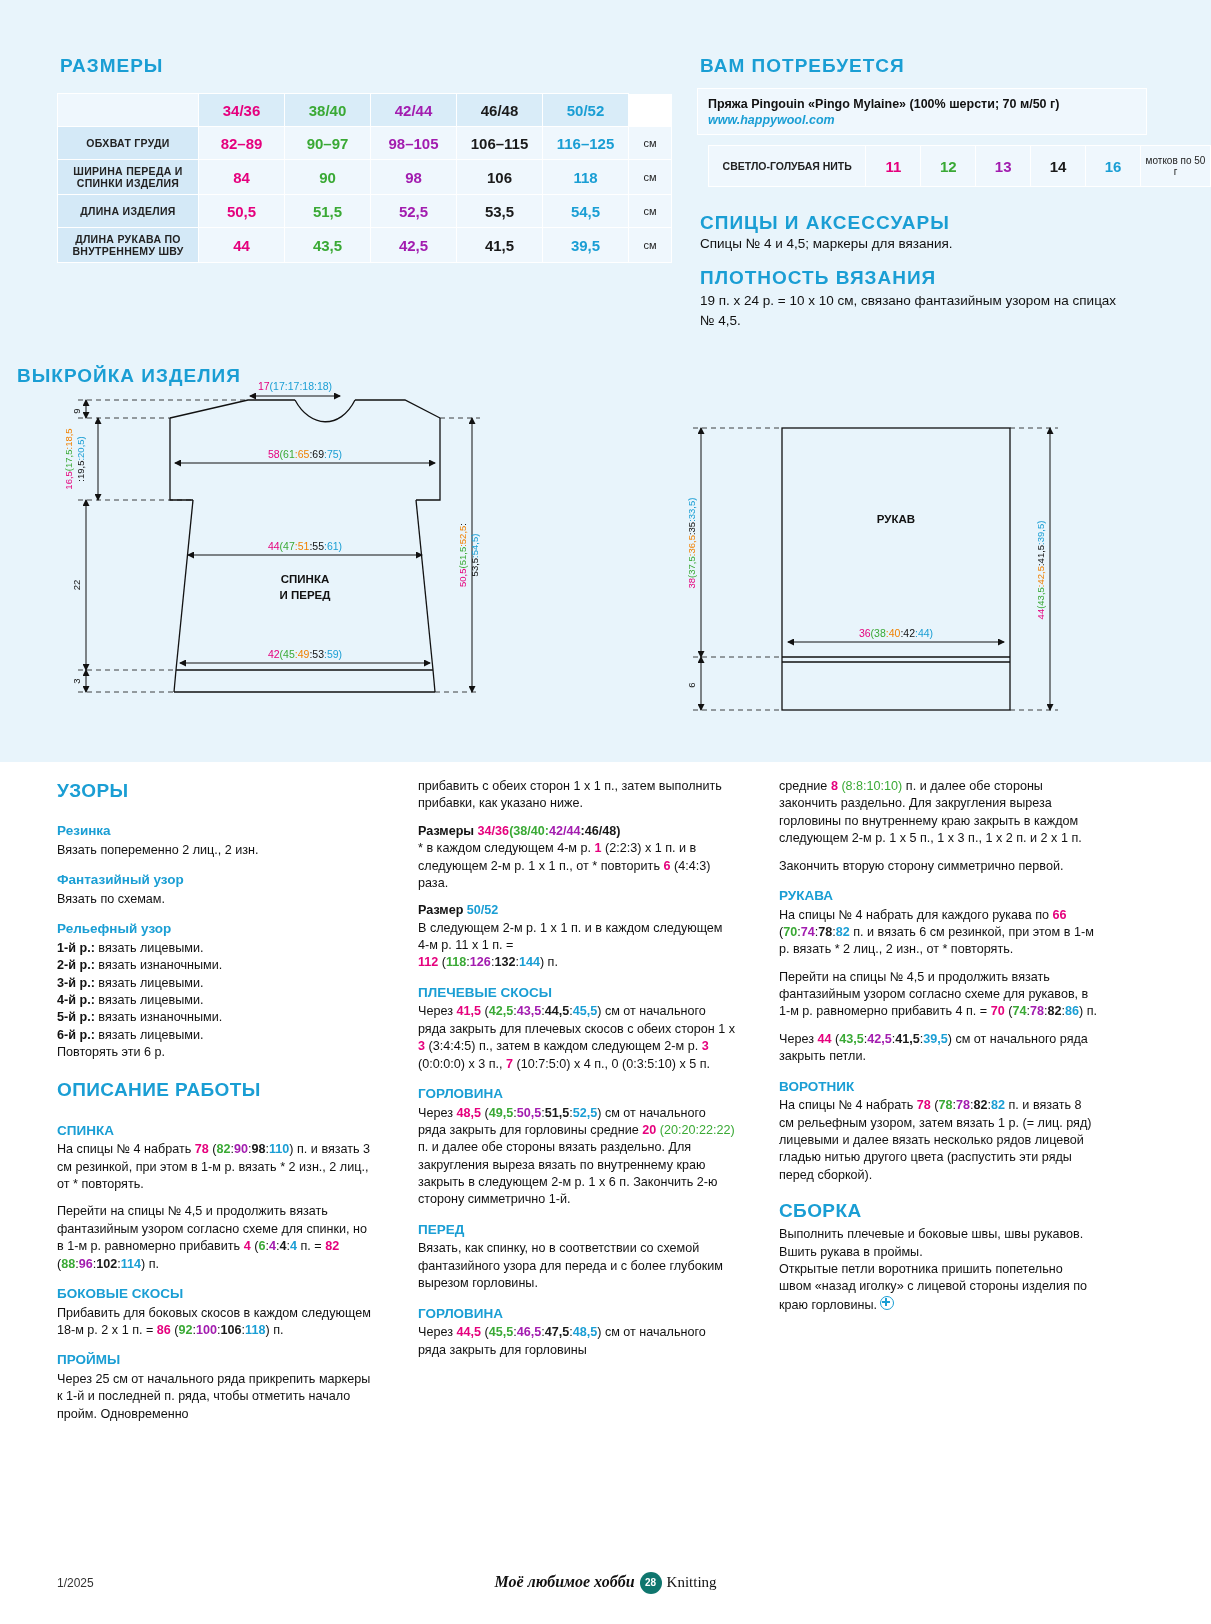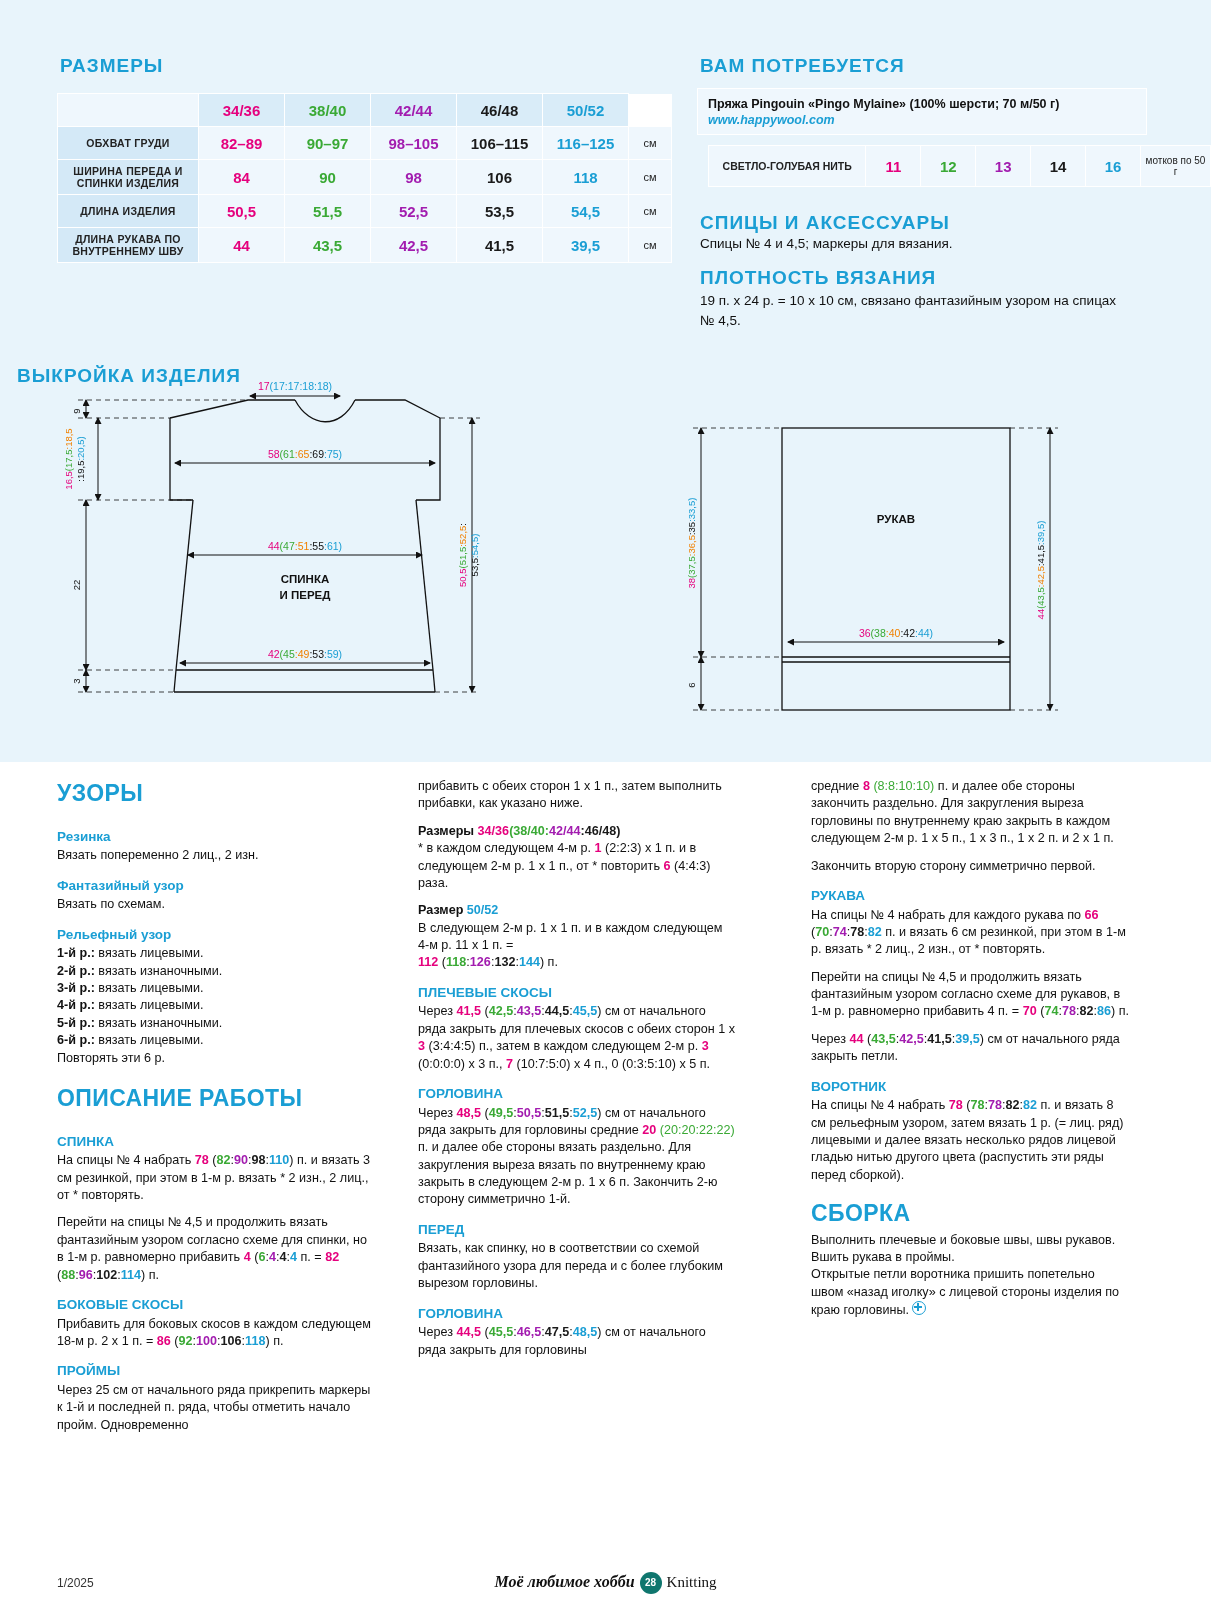--- a/index.html
+++ b/index.html
@@ -65,22 +65,22 @@
 
   
   .schem{position:absolute;left:10px;top:380px;width:1211px;height:380px;}
   .schem svg{display:block;}
 
   
   .cols{position:absolute;left:0;top:778px;width:1211px;}
   .col{position:absolute;top:0;width:318px;font-size:12.6px;line-height:1.38;color:#111;}
   .col1{left:57px;}
   .col2{left:418px;}
-  .col3{left:811px;}
-  .col h3{color:#1a9ed4;font-size:23px;font-weight:bold;margin:0 0 2px 0;letter-spacing:.4px;}
+  .col3{left:779px;}
+  .col h3{color:#1a9ed4;font-size:19px;font-weight:bold;margin:0 0 2px 0;letter-spacing:.4px;}
   .col h4{color:#1a9ed4;font-size:13.5px;font-weight:bold;margin:12px 0 1px 0;}
   .col h4.first{margin-top:18px;}
   .col p{margin:0 0 10px 0;}
   .col p.tight{margin-bottom:0;}
   .col b{font-weight:bold;}
 
   
   .footer{position:absolute;left:0;bottom:22px;width:1211px;height:30px;}
   .foot-left{position:absolute;left:57px;top:4px;font-size:12px;color:#333;}
   .foot-center{position:absolute;left:0;top:0;width:1211px;text-align:center;}

